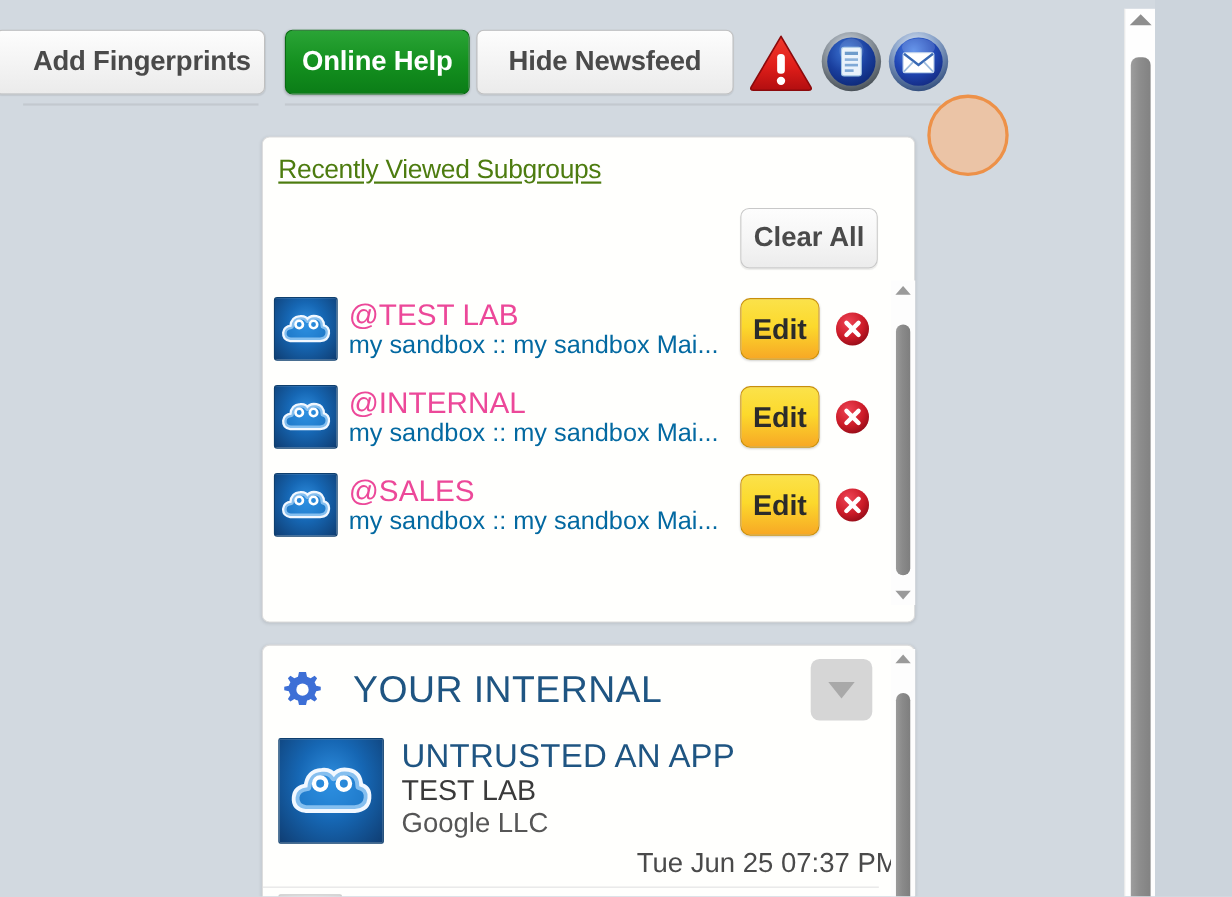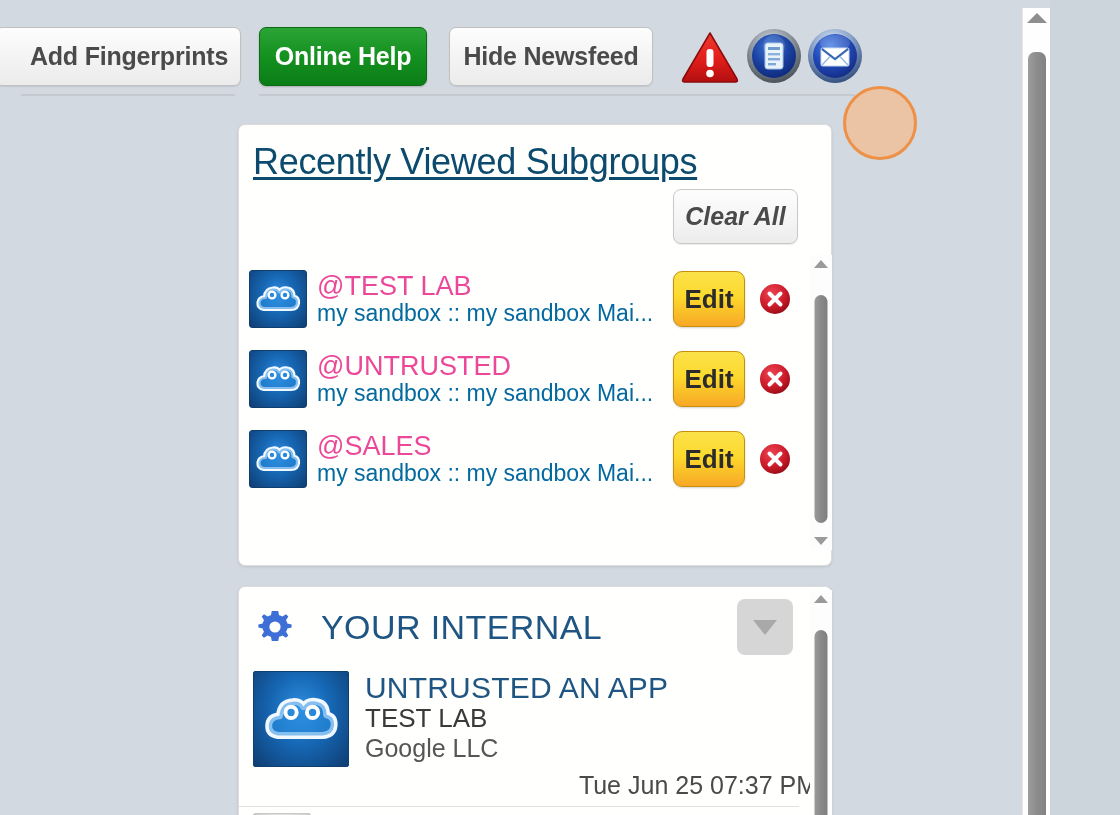--- a/index.html
+++ b/index.html
@@ -57,21 +57,21 @@
     border: 1px solid #0a6b13;
     box-shadow: 0 1px 2px rgba(0,0,0,0.2);
   }
 
   #btn-add-fingerprints {
     left: -26px;
     width: 246px;
     padding-left: 22px;
   }
   #btn-online-help { left: 238px; width: 168px; }
-  #btn-hide-newsfeed { left: 428px; width: 204px; }
+  #btn-hide-newsfeed { left: 412px; width: 234px; }
 
   .tb-sep {
     position: absolute;
     height: 2px;
     background: #c3c9cf;
     top: 94px;
   }
   #tb-sep-1 { left: 0; width: 214px; }
   #tb-sep-2 { left: 238px; width: 596px; }
 
@@ -136,22 +136,22 @@
     top: 586px;
     width: 594px;
     height: 260px;
   }
 
   
   .sg-title {
     position: absolute;
     left: 14px;
     top: 16px;
-    font-size: 36px;
-    color: #0c4a6e;
+    font-size: 24px;
+    color: #4d7c0f;
     text-decoration: underline;
     text-underline-offset: 3px;
     font-weight: normal;
     cursor: pointer;
     letter-spacing: -0.3px;
   }
 
   #clear-all-btn {
     position: absolute;
     right: 33px;
@@ -162,21 +162,20 @@
     border: 1px solid #c8c8c8;
     background: linear-gradient(180deg, #fdfdfd 0%, #f5f5f5 55%, #ececec 100%);
     color: #4a4a4a;
     font-size: 25px;
     font-weight: bold;
     display: flex;
     align-items: center;
     justify-content: center;
     cursor: pointer;
     box-shadow: 0 1px 1px rgba(0,0,0,0.08);
-    font-style: italic;
   }
 
   .sg-list {
     position: absolute;
     left: 0;
     top: 134px;
     width: 568px;
     height: 306px;
   }
 
@@ -550,21 +549,21 @@
       <div class="sg-row">
         <div class="cloud-icon">
           <svg width="52" height="52" viewBox="0 0 52 52">
             <path d="M12 36 Q6 35 6.5 29.5 Q7 24.5 13 24 Q13.5 16 21 15.5 Q25.5 15 27.5 18.5 Q30 14.5 35.5 15.5 Q41.5 16.5 41.5 23.5 Q46.5 24.5 46 30 Q45.5 35.5 39 36 Z" fill="none" stroke="#f2f8ff" stroke-width="4.2" stroke-linejoin="round" stroke-linecap="round"></path>
             <path d="M12 36 Q6 35 6.5 29.5 Q7 24.5 13 24 Q13.5 16 21 15.5 Q25.5 15 27.5 18.5 Q30 14.5 35.5 15.5 Q41.5 16.5 41.5 23.5 Q46.5 24.5 46 30 Q45.5 35.5 39 36 Z" fill="#2b8fe2" opacity="0.55"></path>
             <circle cx="20" cy="22" r="3.4" fill="none" stroke="#ffffff" stroke-width="2.4"></circle>
             <circle cx="33" cy="22" r="3.4" fill="none" stroke="#ffffff" stroke-width="2.4"></circle>
           </svg>
         </div>
         <div class="sg-text">
-          <div class="sg-name">@UNTRUSTED</div>
+          <div class="sg-name">@INTERNAL</div>
           <div class="sg-path">my sandbox :: my sandbox Mai...</div>
         </div>
         <div class="edit-btn">Edit</div>
         <div class="delete-btn">
           <svg width="32" height="32" viewBox="0 0 32 32">
             <circle cx="16" cy="16" r="15" fill="url(#gred1)"></circle>
             <path d="M10.5 10.5 L21.5 21.5 M21.5 10.5 L10.5 21.5" stroke="#ffffff" stroke-width="4" stroke-linecap="round"></path>
           </svg>
         </div>
       </div>

